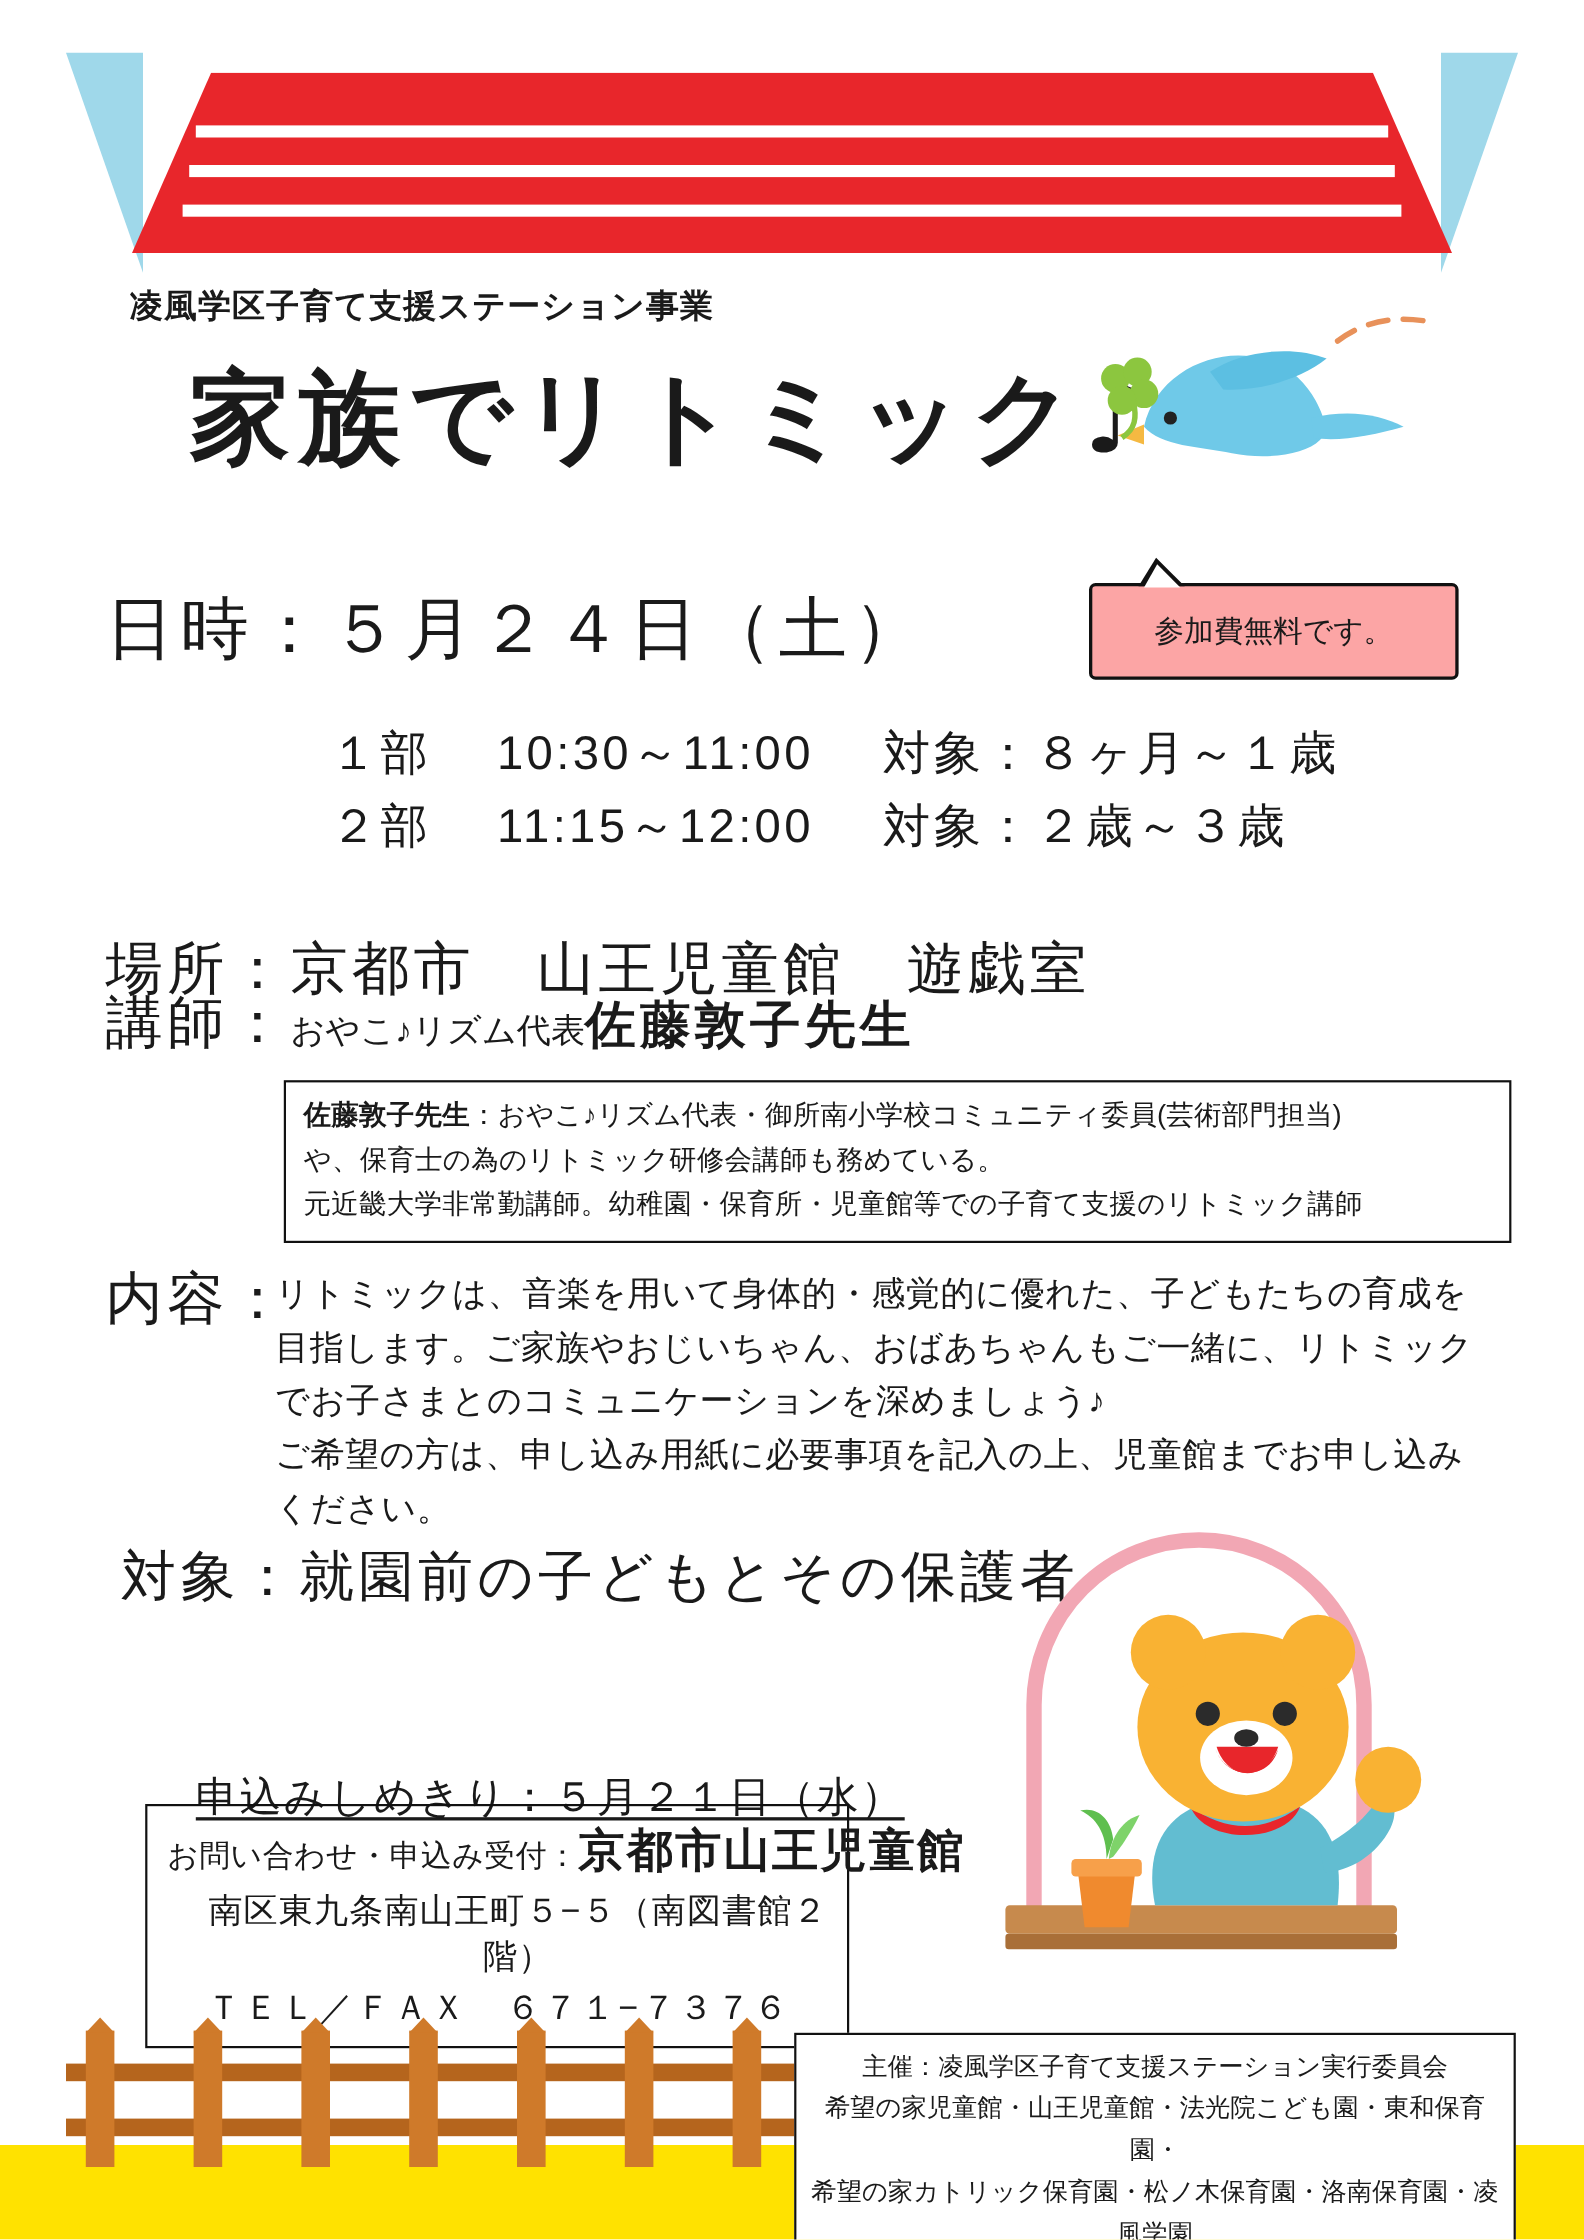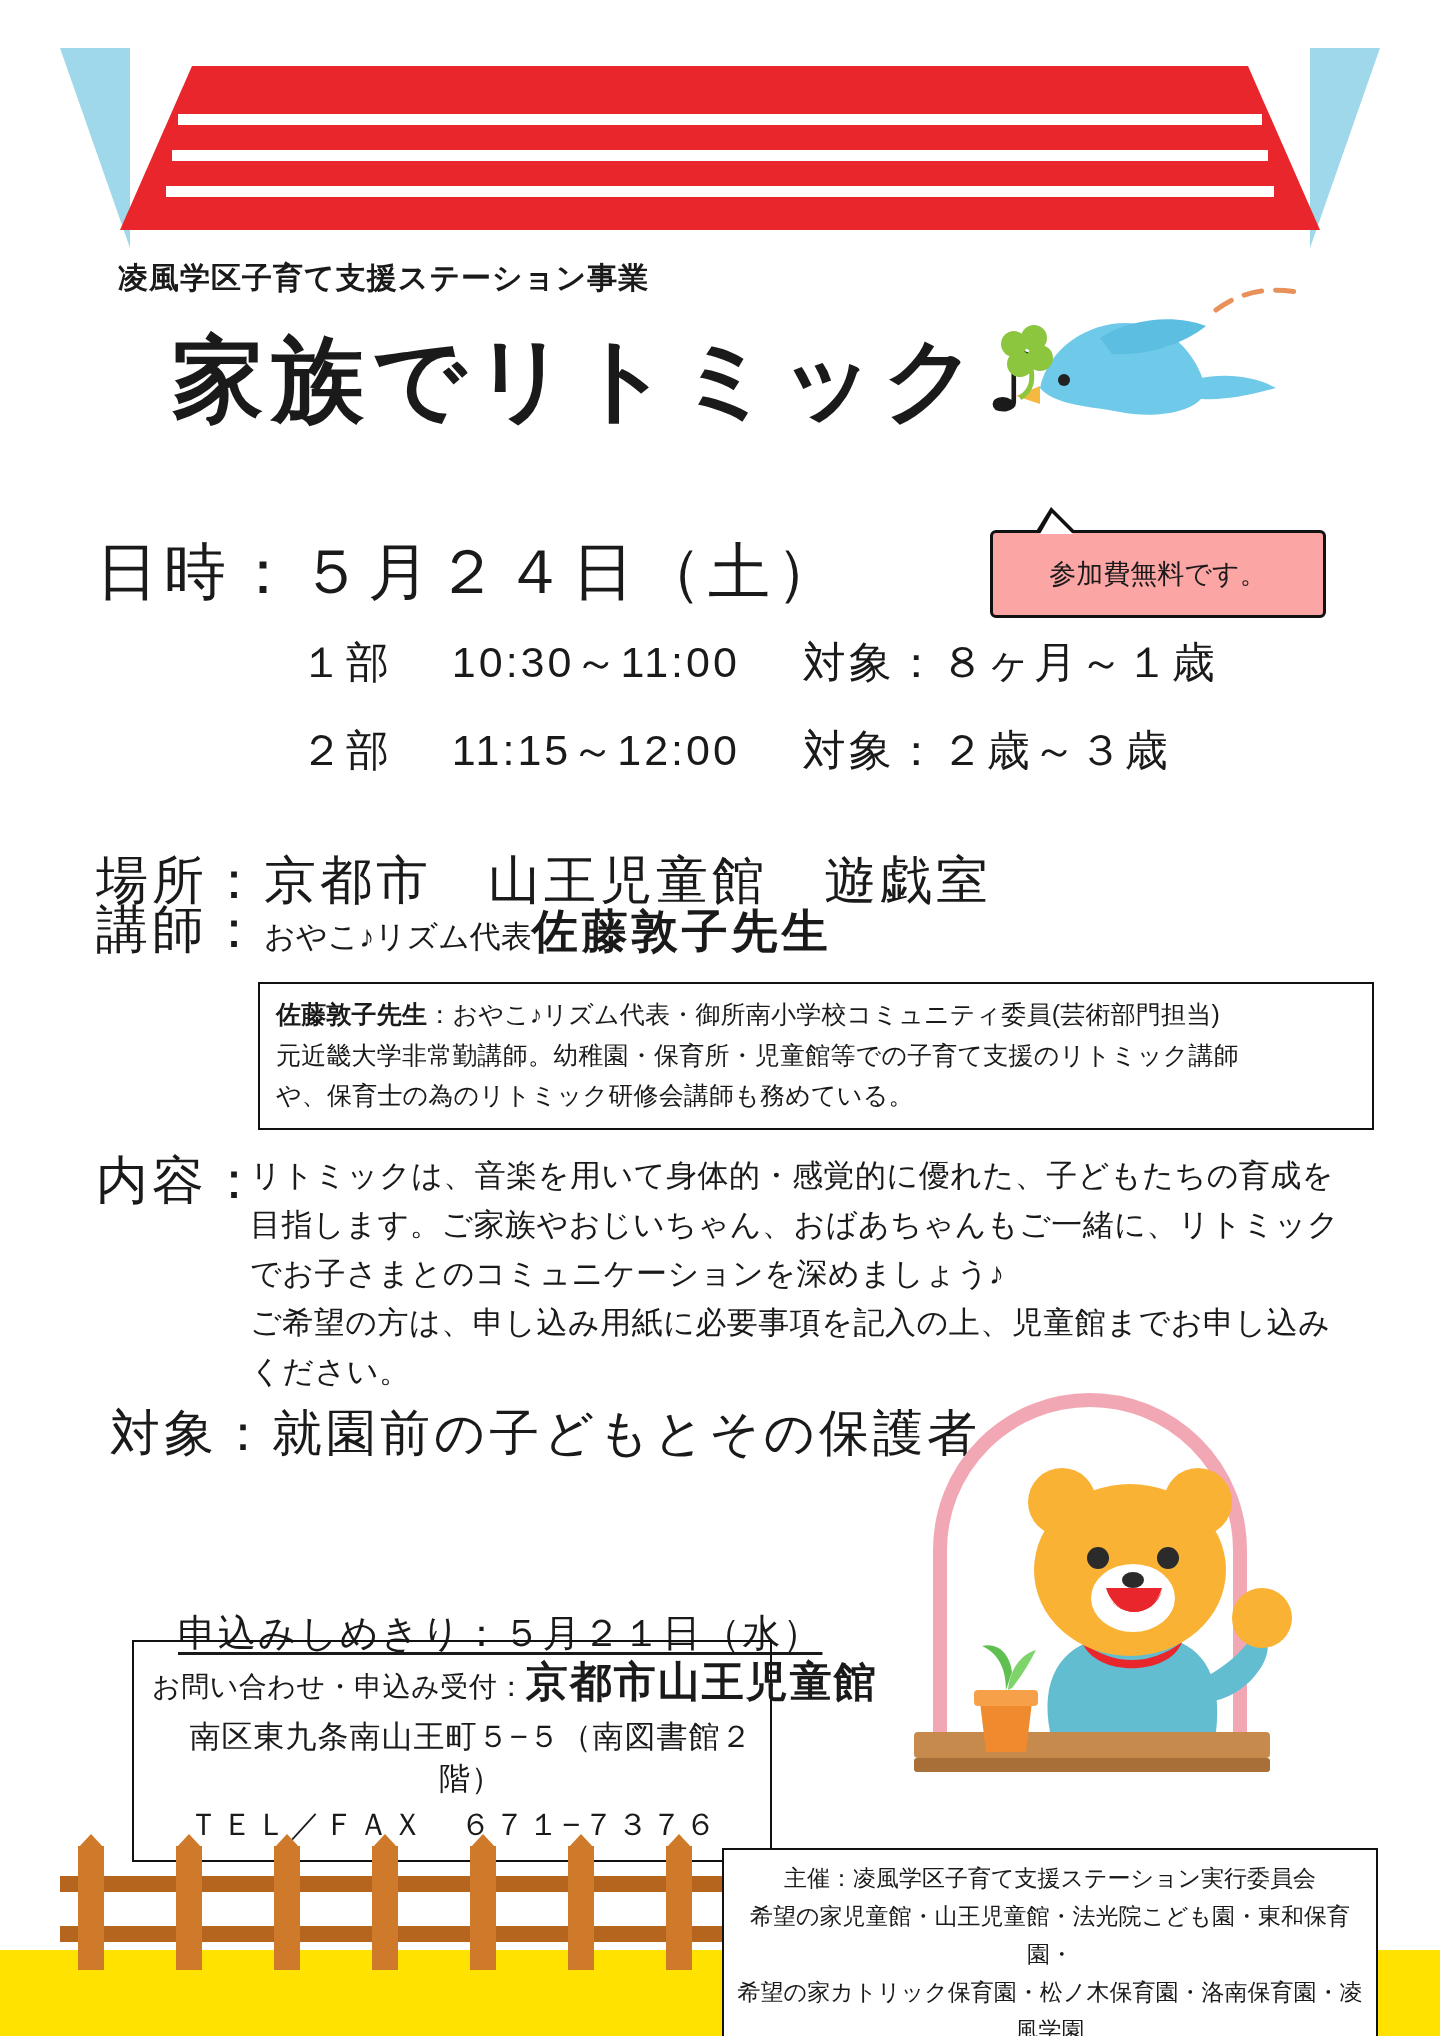--- a/index.html
+++ b/index.html
@@ -128,21 +128,21 @@
     letter-spacing: 6px;
     white-space: nowrap;
   }
   .row-part1, .row-part2 {
     position: absolute;
     left: 300px;
     font-size: 43px;
     letter-spacing: 3px;
     white-space: nowrap;
   }
-  .row-part1 { top: 634px; text-align: center; }
+  .row-part1 { top: 656px; text-align: center; }
   .row-part2 { top: 722px; }
   .row-part1 .target, .row-part2 .target { margin-left: 48px; }
 
   .row-place {
     position: absolute;
     left: 96px;
     top: 846px;
     font-size: 52px;
     letter-spacing: 4px;
     white-space: nowrap;
@@ -375,22 +375,22 @@
 <div class="row-place">
   <span>場所：</span><span>京都市　山王児童館　遊戯室</span>
 </div>
 
 <div class="row-lect">
   <span>講師：</span><span class="small">おやこ♪リズム代表</span><span class="name">佐藤敦子先生</span>
 </div>
 
 <div class="bio-box">
   <div><span class="nm">佐藤敦子先生</span><span>：おやこ♪リズム代表・御所南小学校コミュニティ委員(芸術部門担当)</span></div>
+  <div>や、保育士の為のリトミック研修会講師も務めている。</div>
   <div>元近畿大学非常勤講師。幼稚園・保育所・児童館等での子育て支援のリトミック講師</div>
-  <div>や、保育士の為のリトミック研修会講師も務めている。</div>
 </div>
 
 <div class="content-label">内容：</div>
 <div class="content-body">
   <div>リトミックは、音楽を用いて身体的・感覚的に優れた、子どもたちの育成を</div>
   <div>目指します。ご家族やおじいちゃん、おばあちゃんもご一緒に、リトミック</div>
   <div>でお子さまとのコミュニケーションを深めましょう♪</div>
   <div>ご希望の方は、申し込み用紙に必要事項を記入の上、児童館までお申し込み</div>
   <div>ください。</div>
 </div>

